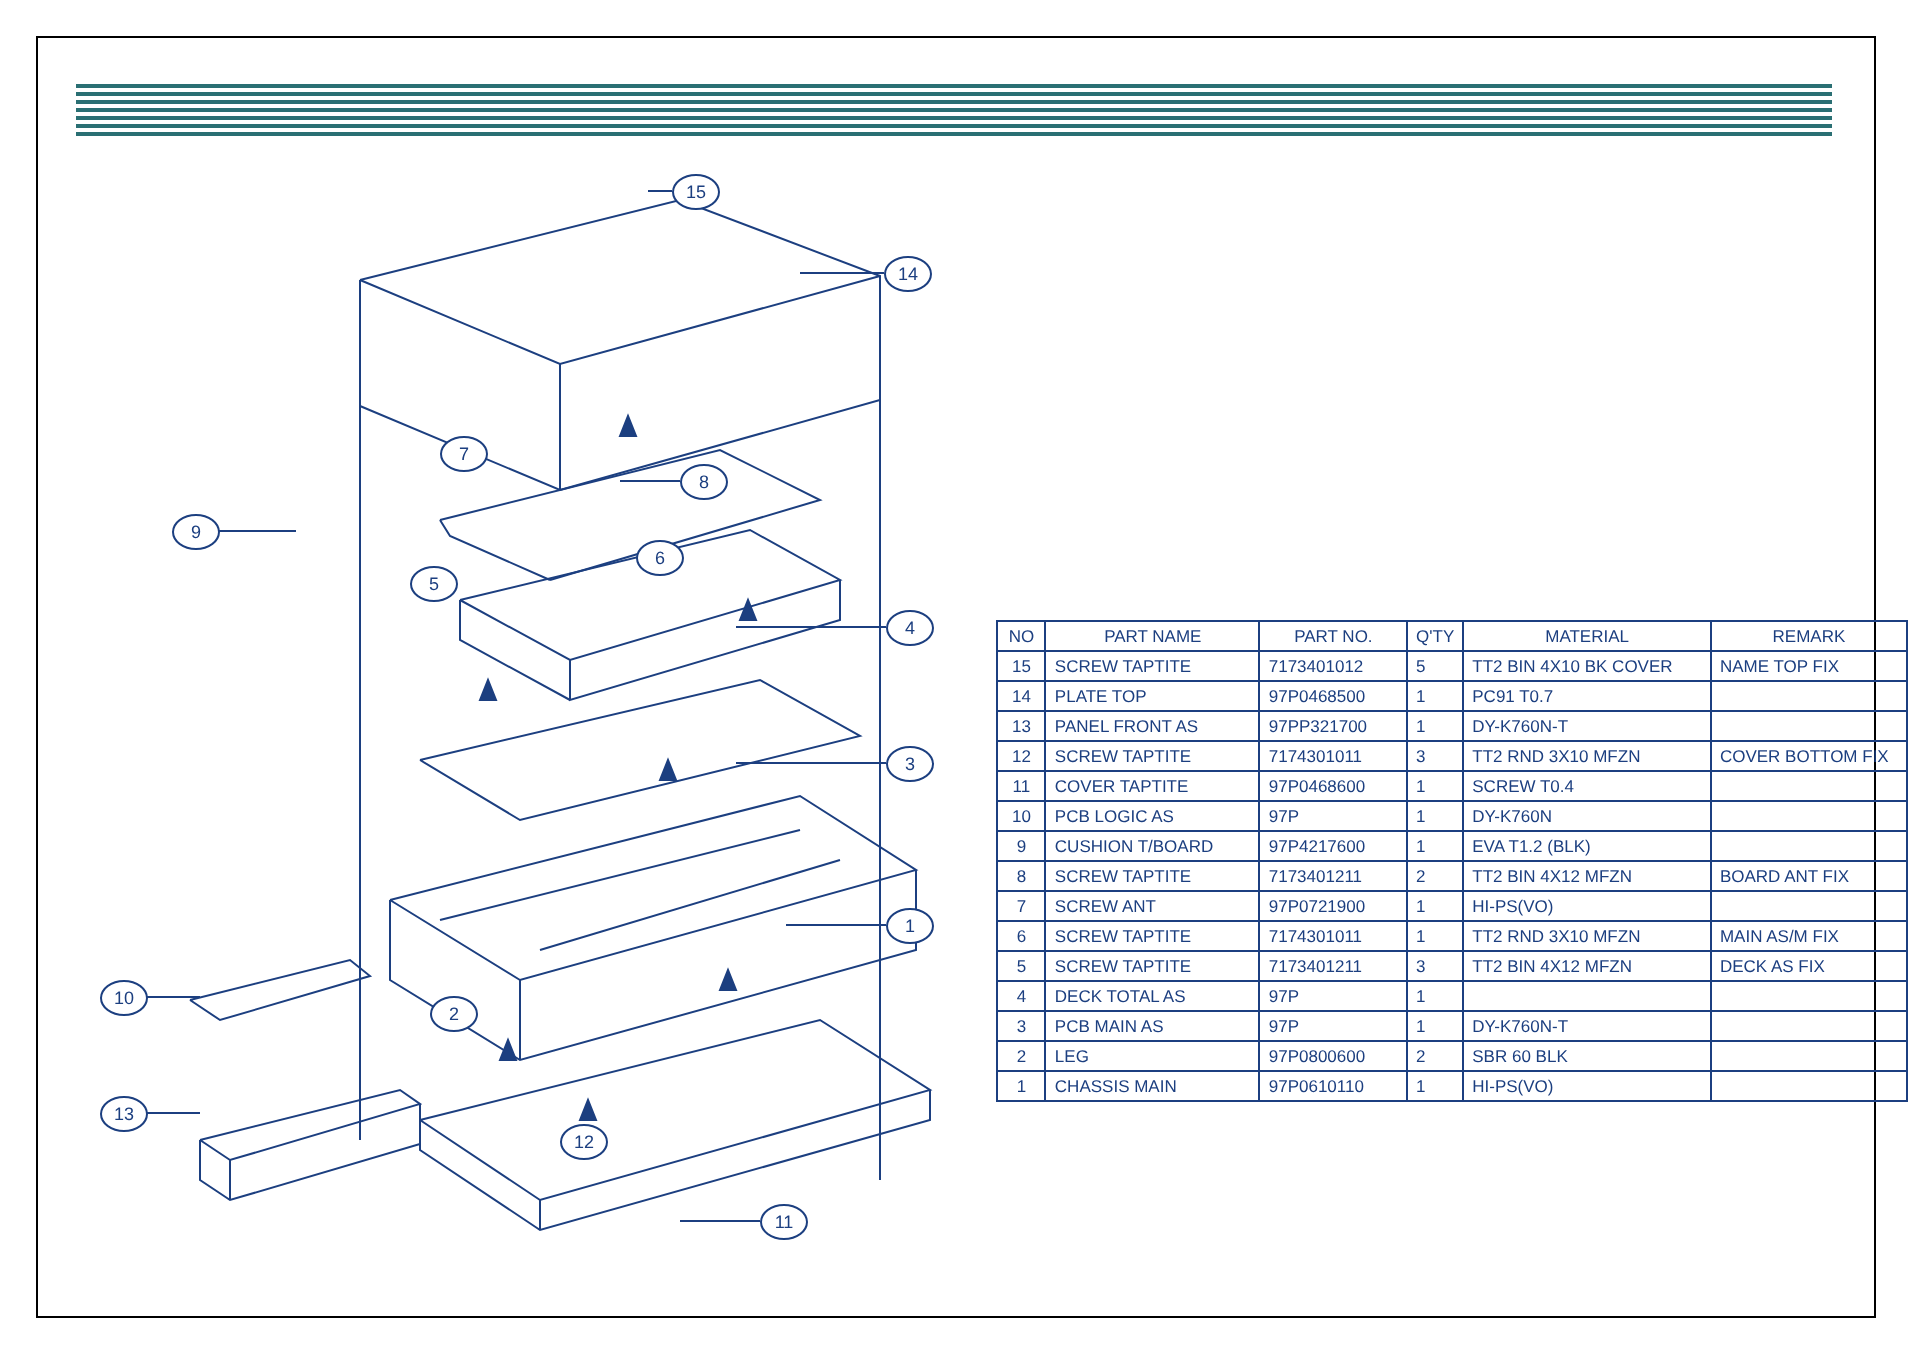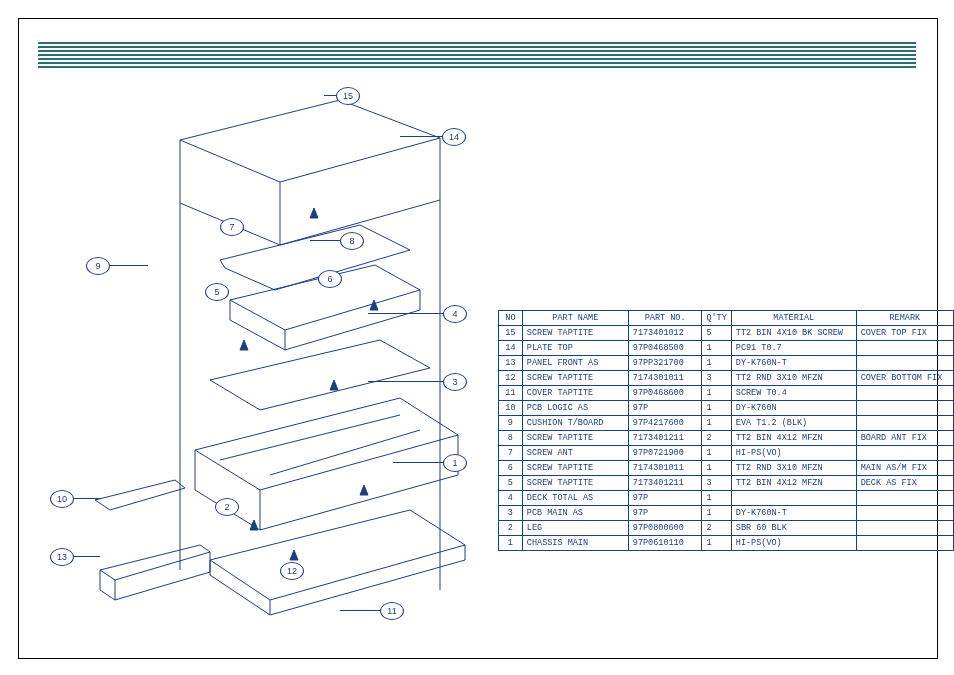--- a/index.html
+++ b/index.html
@@ -76,21 +76,20 @@
     align-items: center;
     justify-content: center;
   }
   .parts-table {
     position: absolute;
     left: 498px;
     top: 310px;
     border-collapse: collapse;
     font-size: 8.5px;
     color: #1c3f80;
-    font-family: Liberation Mono, monospace;
   }
   .parts-table th,
   .parts-table td {
     border: 1px solid #1c3f80;
     padding: 1px 4px;
     text-align: left;
     white-space: nowrap;
     height: 12px;
     line-height: 12px;
   }
@@ -252,22 +251,22 @@
       <th class="col-mat">MATERIAL</th>
       <th class="col-rem">REMARK</th>
     </tr>
   </thead>
   <tbody id="parts-body">
       <tr>
         <td class="col-no">15</td>
         <td class="col-name">SCREW TAPTITE</td>
         <td class="col-part">7173401012</td>
         <td class="col-qty">5</td>
-        <td class="col-mat">TT2 BIN 4X10 BK SCREW</td>
-        <td class="col-rem">COVER TOP FIX</td>
+        <td class="col-mat">TT2 BIN 4X10 BK COVER</td>
+        <td class="col-rem">NAME TOP FIX</td>
       </tr>
       <tr>
         <td class="col-no">14</td>
         <td class="col-name">PLATE TOP</td>
         <td class="col-part">97P0468500</td>
         <td class="col-qty">1</td>
         <td class="col-mat">PC91 T0.7</td>
         <td class="col-rem"></td>
       </tr>
       <tr>

